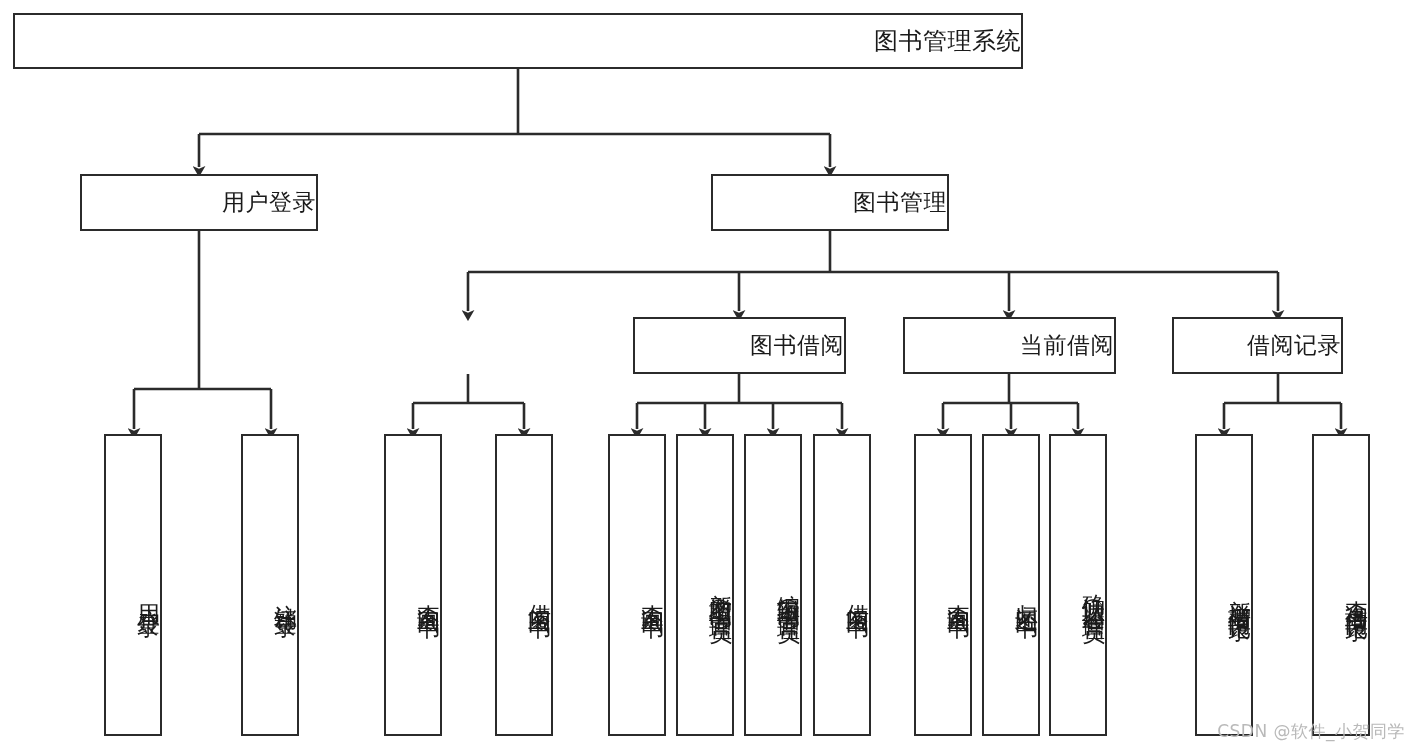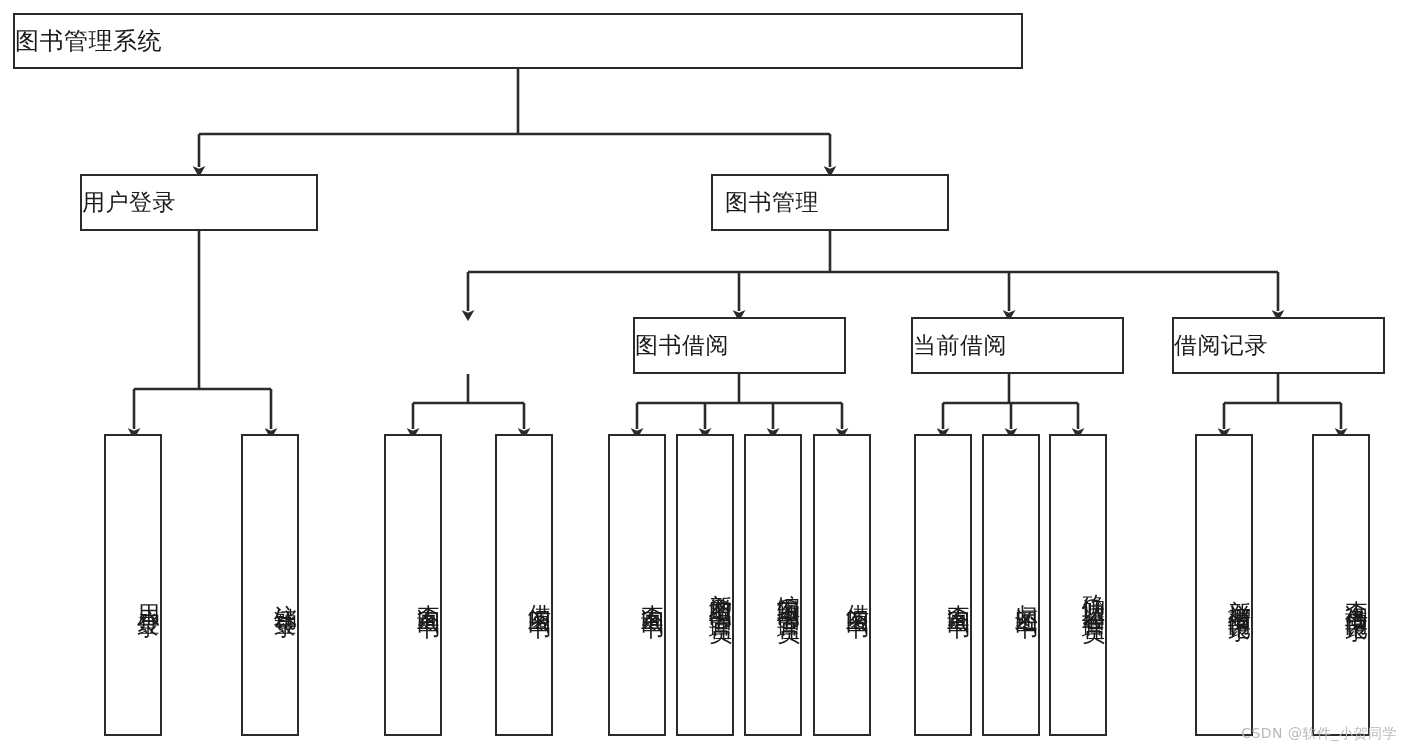--- a/index.html
+++ b/index.html
@@ -26,21 +26,21 @@
     height: 747px;
     pointer-events: none;
   }
   .node {
     position: absolute;
     box-sizing: border-box;
     border: 2.5px solid #2b2b2b;
     background: #ffffff;
     display: flex;
     align-items: center;
-    justify-content: flex-start;
+    justify-content: flex-end;
     color: #1a1a1a;
   }
   .node-label {
     display: block;
     text-align: center;
     line-height: 1.28;
     color: #1a1a1a;
     white-space: pre-wrap;
   }
   
@@ -62,23 +62,23 @@
   .node.leaf .node-label {
     writing-mode: vertical-rl;
     text-orientation: upright;
     font-size: 23px;
     letter-spacing: 4px;
     line-height: 1;
     text-align: left;
   }
   #watermark {
     position: absolute;
-    right: 8px;
+    right: 0;
     bottom: 4px;
-    font-size: 14px;
+    font-size: 17px;
     color: #b9b9b9;
     letter-spacing: 0.5px;
     white-space: nowrap;
     user-select: none;
   }
 </style>
 </head>
 <body>
 
 <div id="diagram-root">
@@ -143,25 +143,25 @@
 
   <div class="node horiz" style="left:711px; top:174px; width:238px; height:57px;padding-left:12px;">
     <span class="node-label">图书管理</span>
   </div>
 
 
   <div class="node horiz" style="left:633px; top:317px; width:213px; height:57px;">
     <span class="node-label">图书借阅</span>
   </div>
 
-  <div class="node horiz" style="left:903px; top:317px; width:213px; height:57px;margin-left:8px;">
+  <div class="node horiz" style="left:903px; top:317px; width:213px; height:57px;">
     <span class="node-label">当前借阅</span>
   </div>
 
-  <div class="node horiz" style="left:1172px; top:317px; width:213px; height:57px;">
+  <div class="node horiz" style="left:1172px; top:317px; width:171px; height:57px;">
     <span class="node-label">借阅记录</span>
   </div>
 
   <div class="node leaf" style="left:104px; top:434px; width:58px; height:302px;">
     <span class="node-label">用户登录</span>
   </div>
 
   <div class="node leaf" style="left:241px; top:434px; width:58px; height:302px;">
     <span class="node-label">注销登录</span>
   </div>

